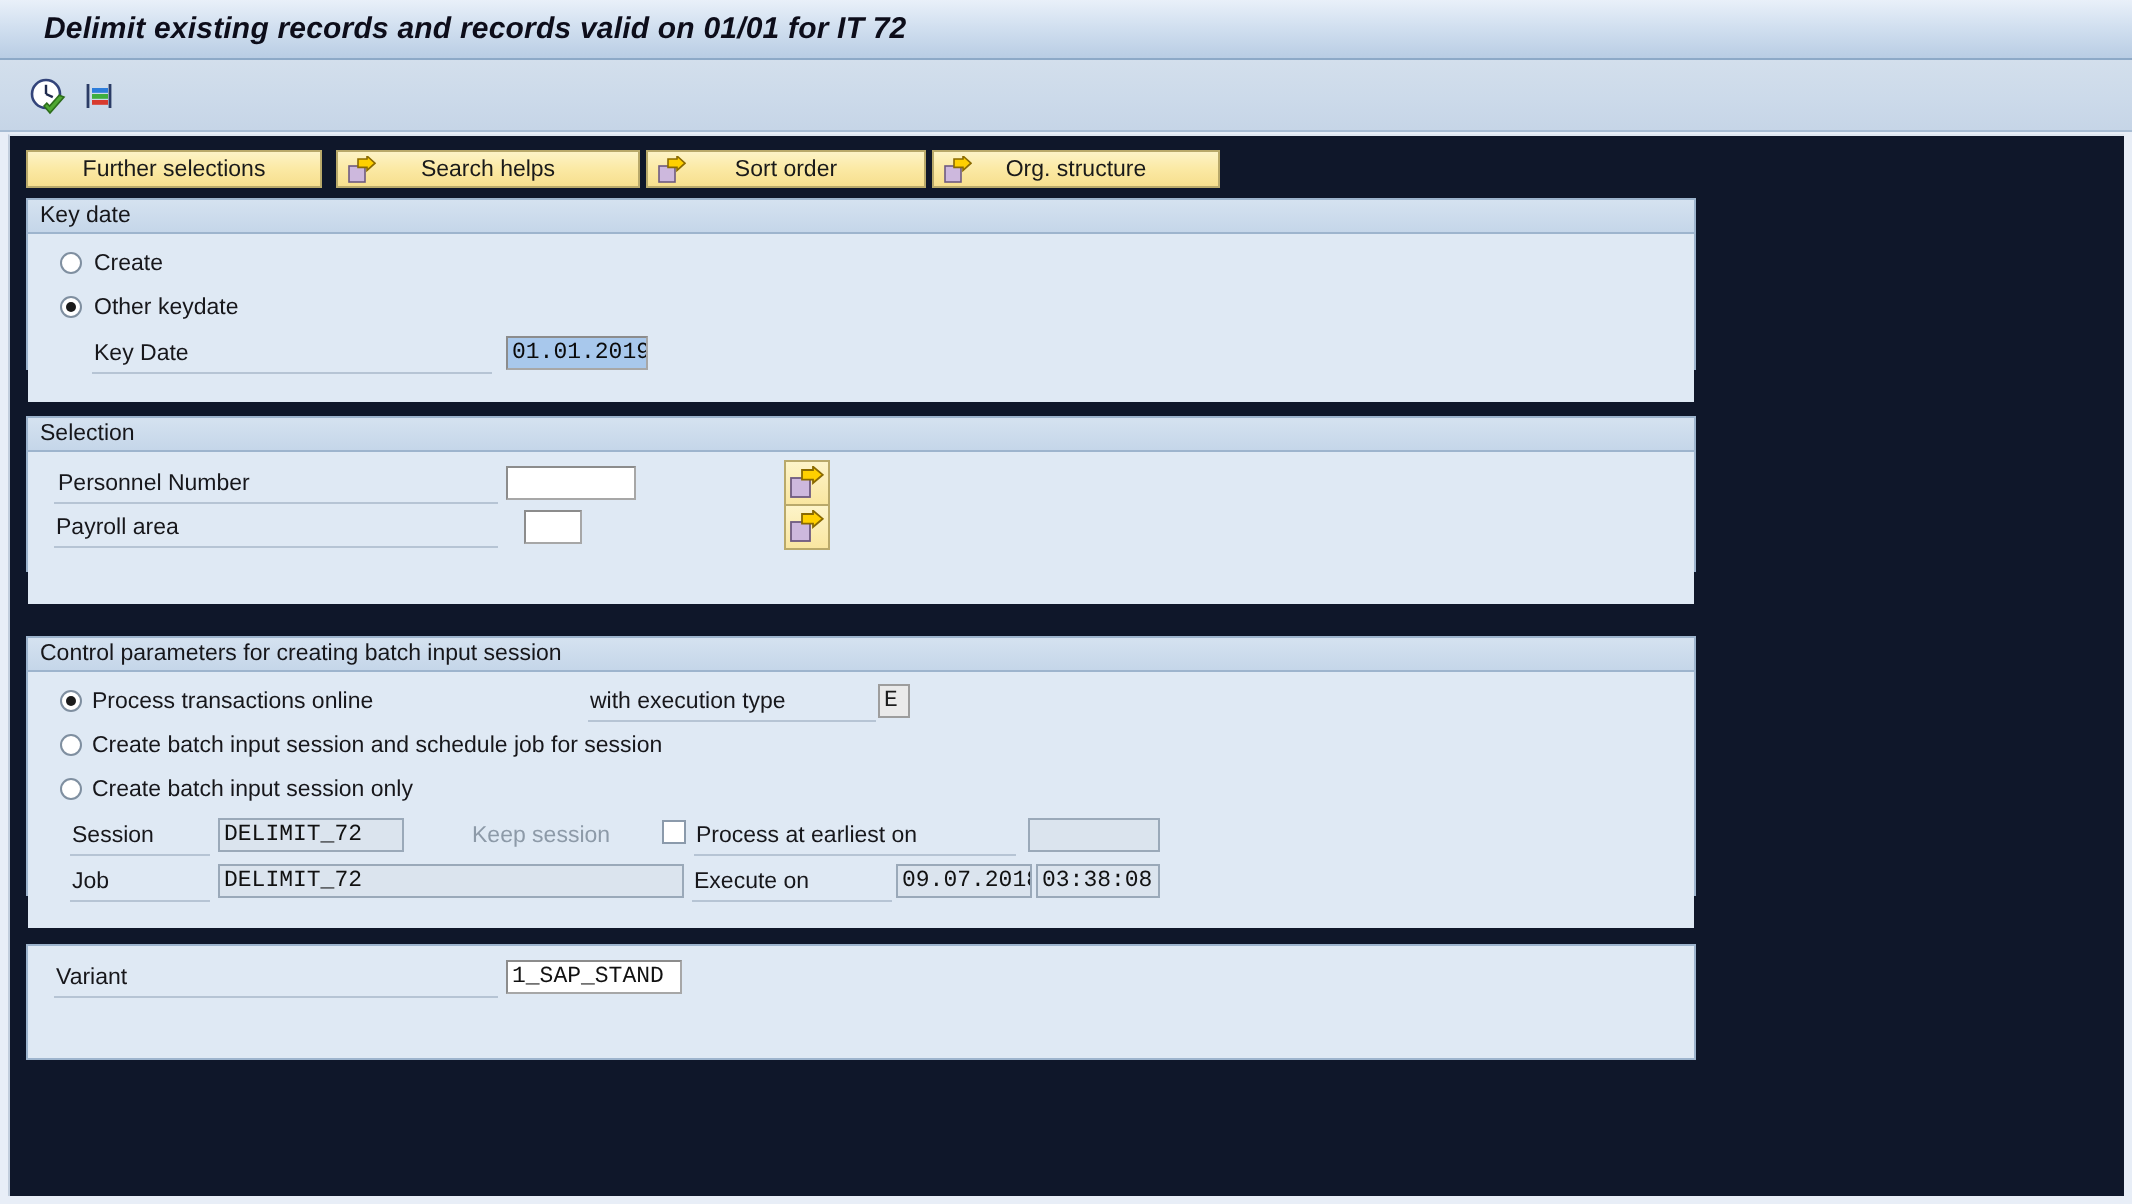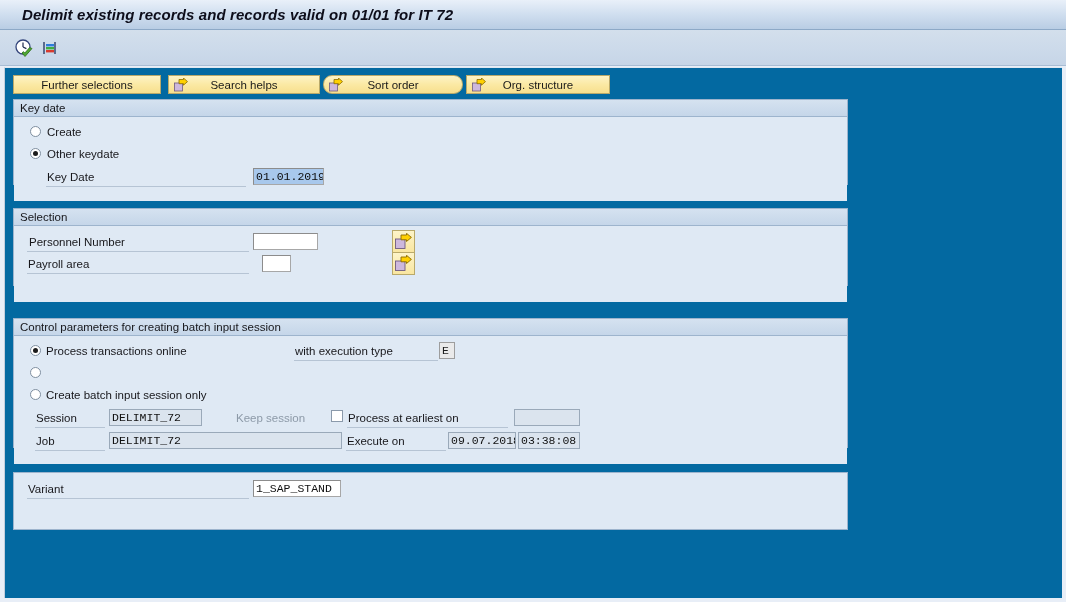--- a/index.html
+++ b/index.html
@@ -76,21 +76,21 @@
     letter-spacing: 0.3px;
   }
 
   
   .content {
     position: absolute;
     left: 4px;
     top: 67px;
     width: 1058px;
     height: 531px;
-    background: #0369a1;
+    background: #0f172a;
     border-left: 1px solid #c2cedd;
     border-top: 1px solid #dfe7f1;
     box-sizing: border-box;
   }
 
   
   .buttonrow {
     position: absolute;
     left: 8px;
     top: 7px;
@@ -113,21 +113,21 @@
   }
   .sapbtn .btn-arrow {
     position: absolute;
     left: 5px;
     top: 2px;
     width: 14px;
     height: 14px;
   }
   #btn-further  { left: 0px;   width: 148px; }
   #btn-search   { left: 155px; width: 152px; }
-  #btn-sort     { left: 310px; width: 140px; border-radius: 9px; }
+  #btn-sort     { left: 310px; width: 140px; }
   #btn-org      { left: 453px; width: 144px; }
 
   
   .groupbox {
     position: absolute;
     left: 8px;
     width: 835px;
     border: 1px solid #9db4cd;
     box-sizing: border-box;
     background: #dde8f3;
@@ -359,20 +359,21 @@
       <div class="gb-body">
 
         <div class="radio on" style="left:16px; top:9px;"></div>
         <div class="lbl" style="left:32px; top:8px;">Process transactions online</div>
 
         <div class="lbl" style="left:281px; top:8px;">with execution type</div>
         <div class="underline" style="left:280px; top:24px; width:144px;"></div>
         <div class="field ro" style="left:425px; top:6px; width:16px;">E</div>
 
         <div class="radio" style="left:16px; top:31px;"></div>
+        <div class="lbl" style="left:32px; top:30px;">Create batch input session and schedule job for session</div>
 
         <div class="radio" style="left:16px; top:53px;"></div>
         <div class="lbl" style="left:32px; top:52px;">Create batch input session only</div>
 
         <div class="lbl" style="left:22px; top:75px;">Session</div>
         <div class="underline" style="left:21px; top:91px; width:70px;"></div>
         <div class="field gray" style="left:95px; top:73px; width:93px;">DELIMIT_72</div>
         <div class="lbl dis" style="left:194px; top:75px;">Keep session</div>
 
         <div class="checkbox" style="left:317px; top:74px;"></div>

